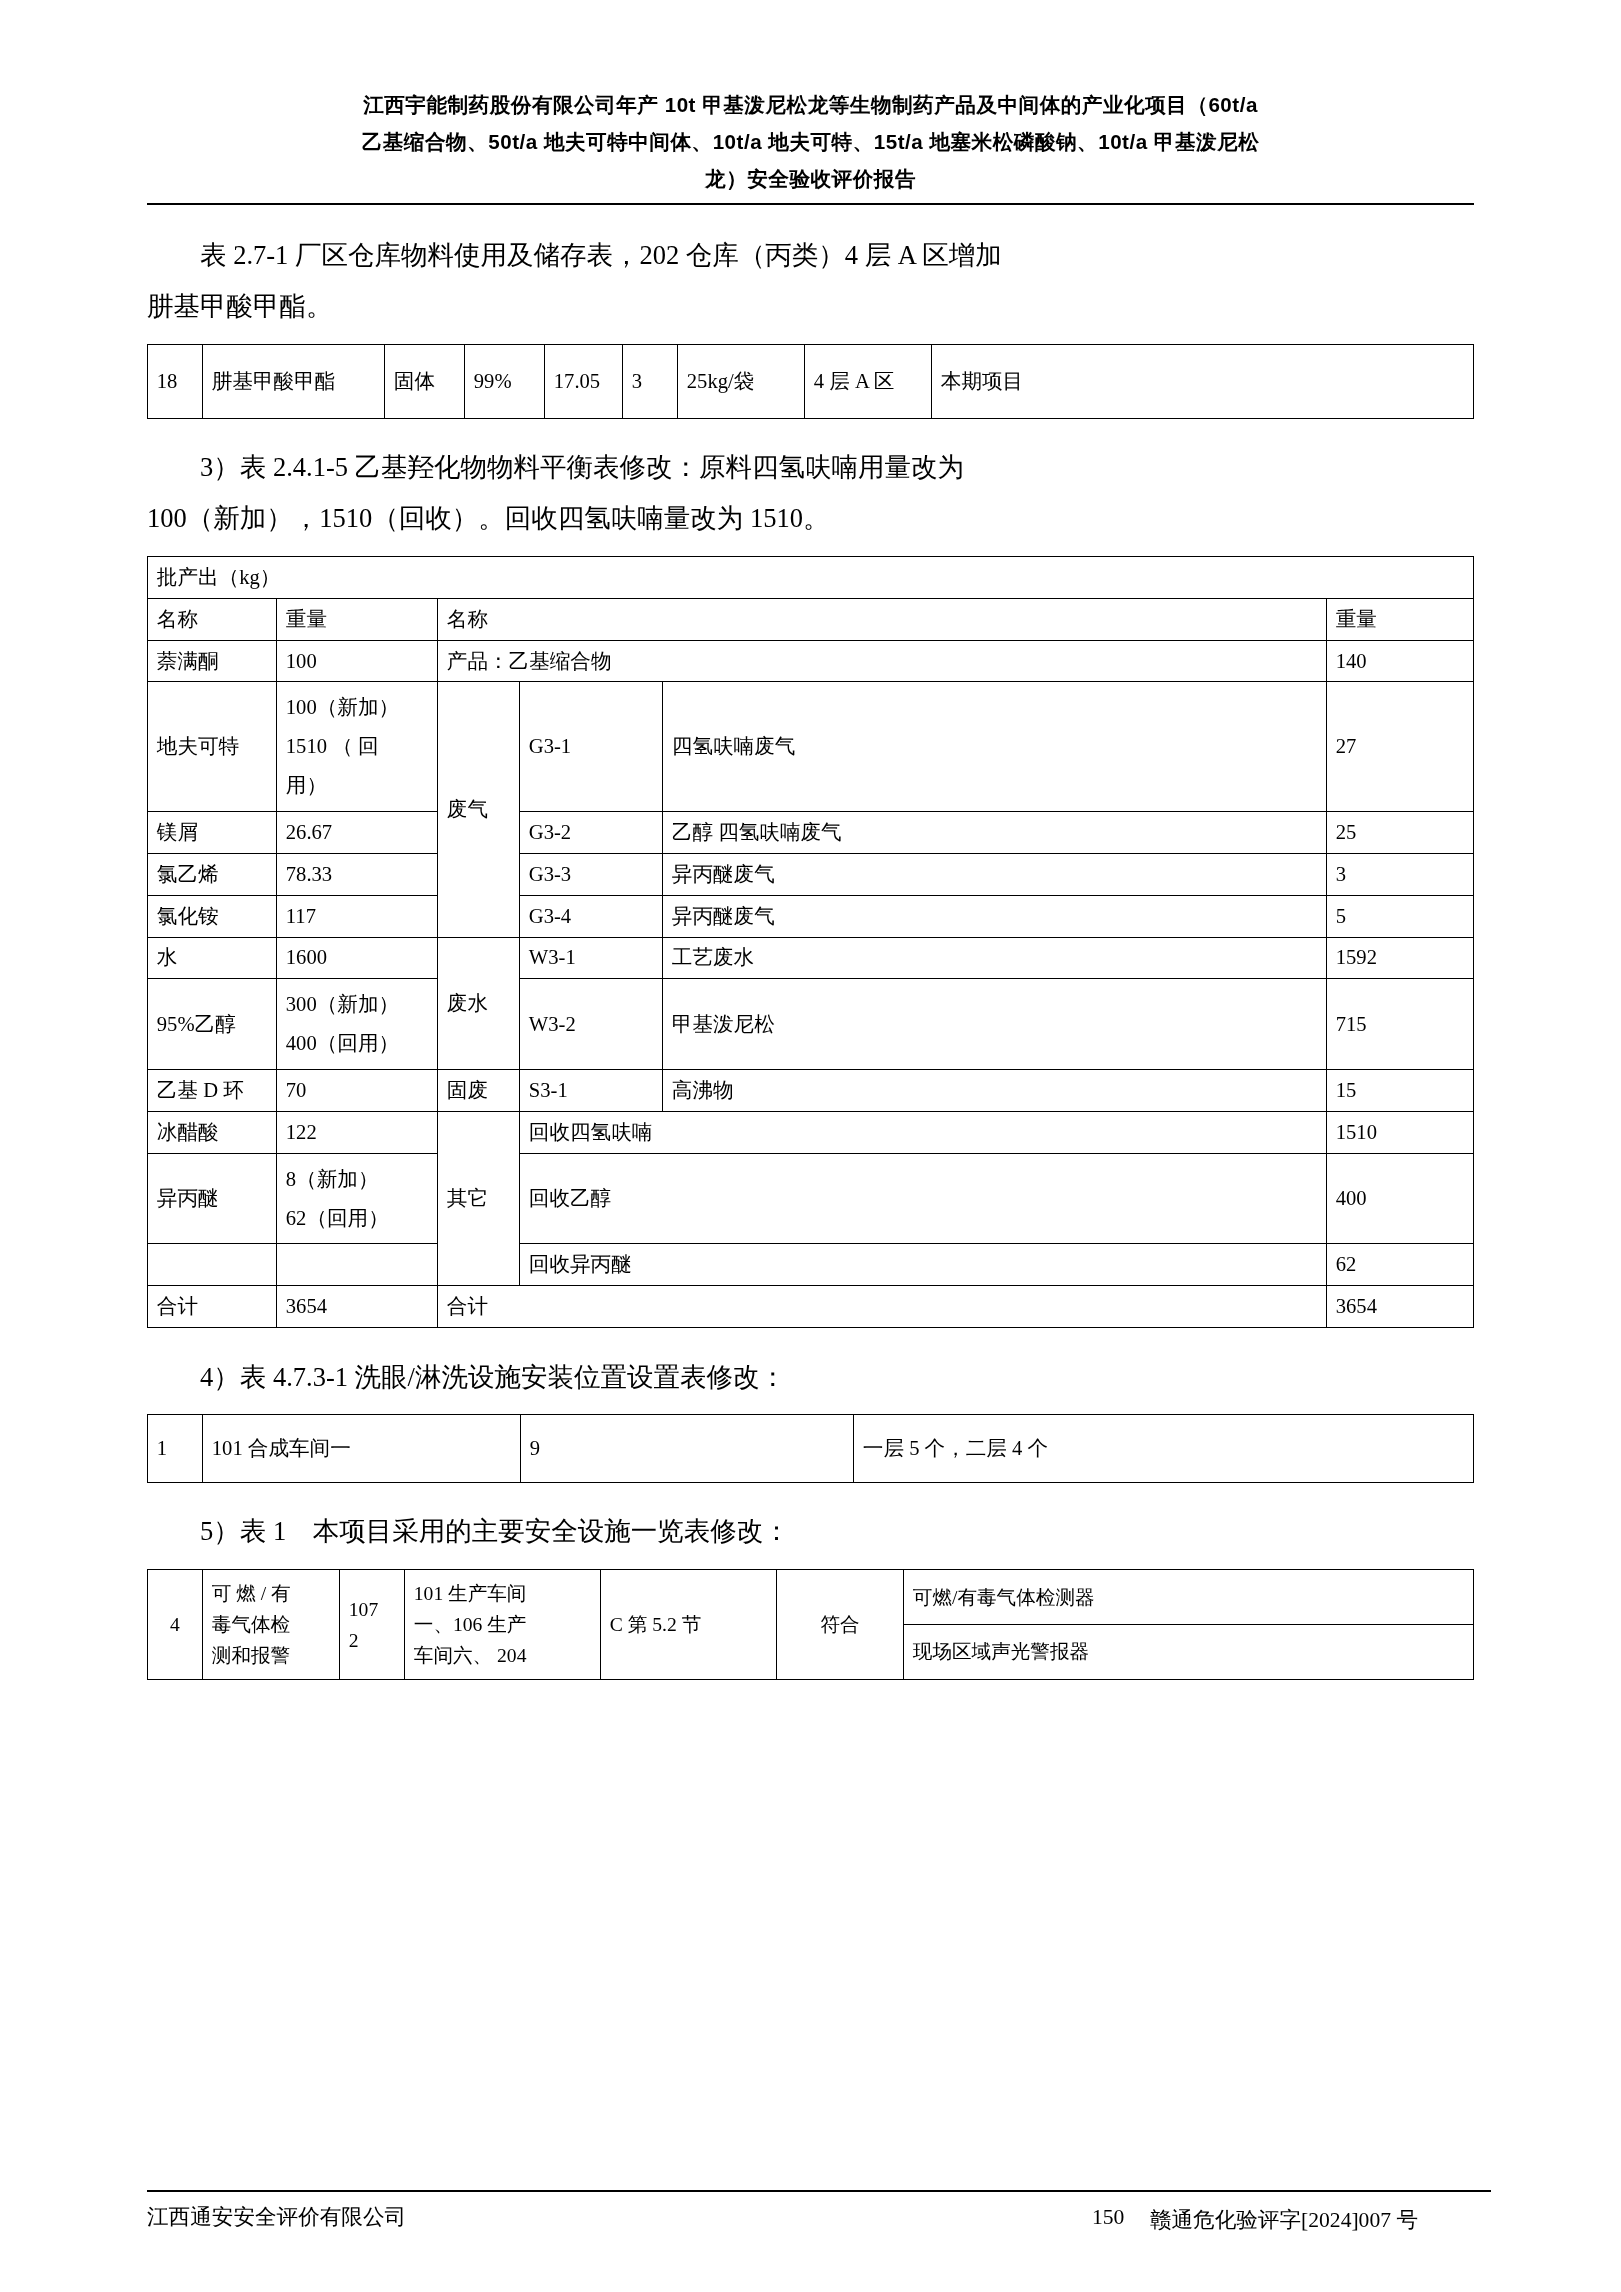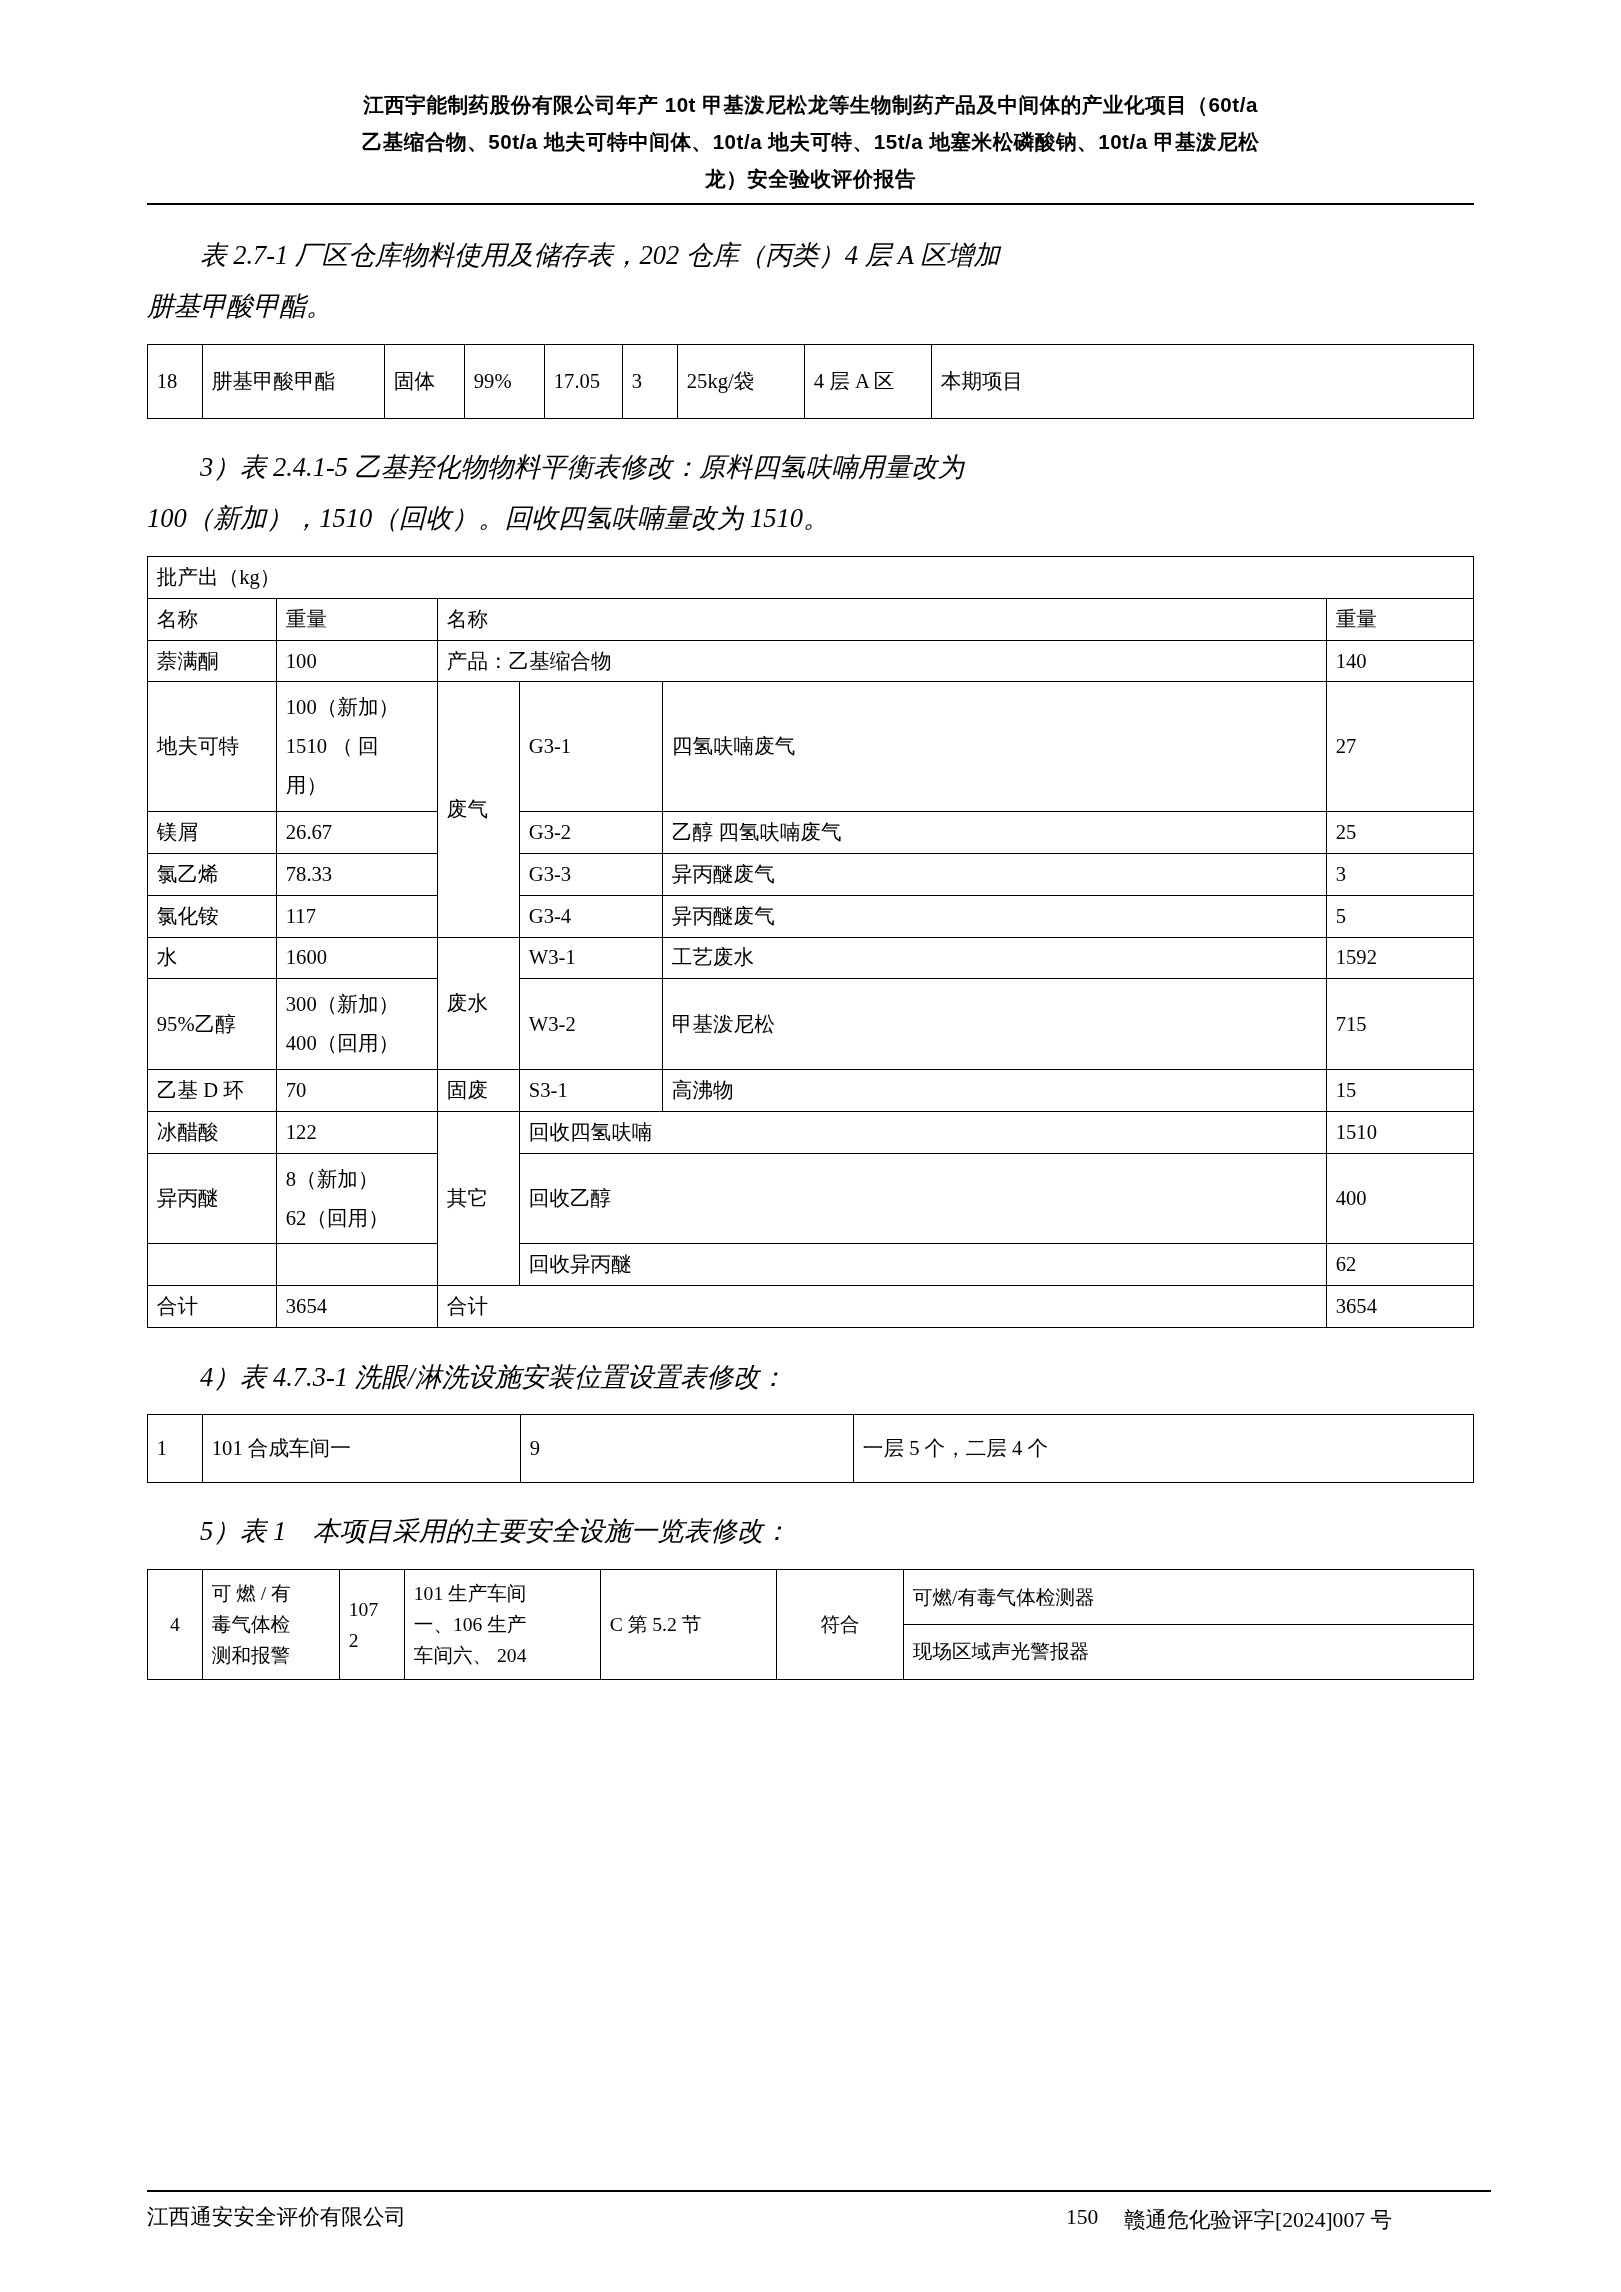--- a/index.html
+++ b/index.html
@@ -34,21 +34,20 @@
     margin-bottom: 25.5px;
   }
   .para {
     font-size: 26.5px;
     line-height: 51px;
     text-align: justify;
     margin: 0 0 11.8px 0;
   }
   .indent {
     text-indent: 53px;
-    font-style: italic;
   }
   table {
     border-collapse: collapse;
     width: 100%;
     table-layout: fixed;
     margin-bottom: 23.5px;
   }
   table td {
     border: 1.5px solid #000;
     font-size: 20.6px;
@@ -73,21 +72,21 @@
     margin-bottom: 9.8px;
   }
   .footer-row {
     display: flex;
     align-items: baseline;
     font-size: 21.6px;
   }
   .footer-left { flex: 0 0 auto; }
   .footer-right {
     margin-left: auto;
-    margin-right: 99px;
+    margin-right: 73px;
     display: flex;
     gap: 25.5px;
   }
   .two-line > div { line-height: 39px; }
 </style>
 </head>
 <body>
 
 <div class="page">
 

